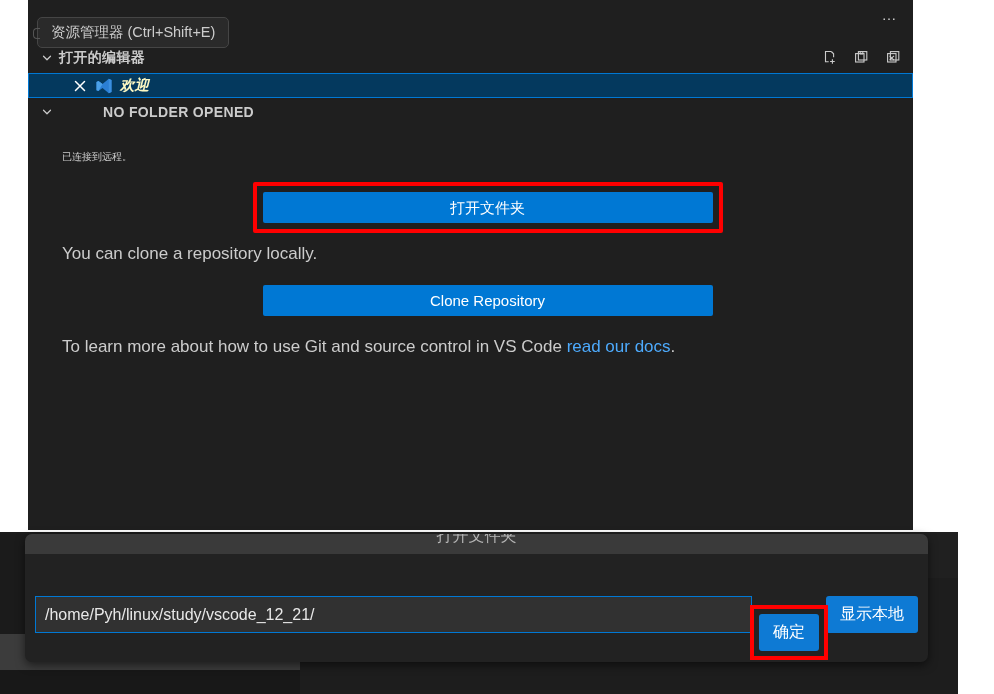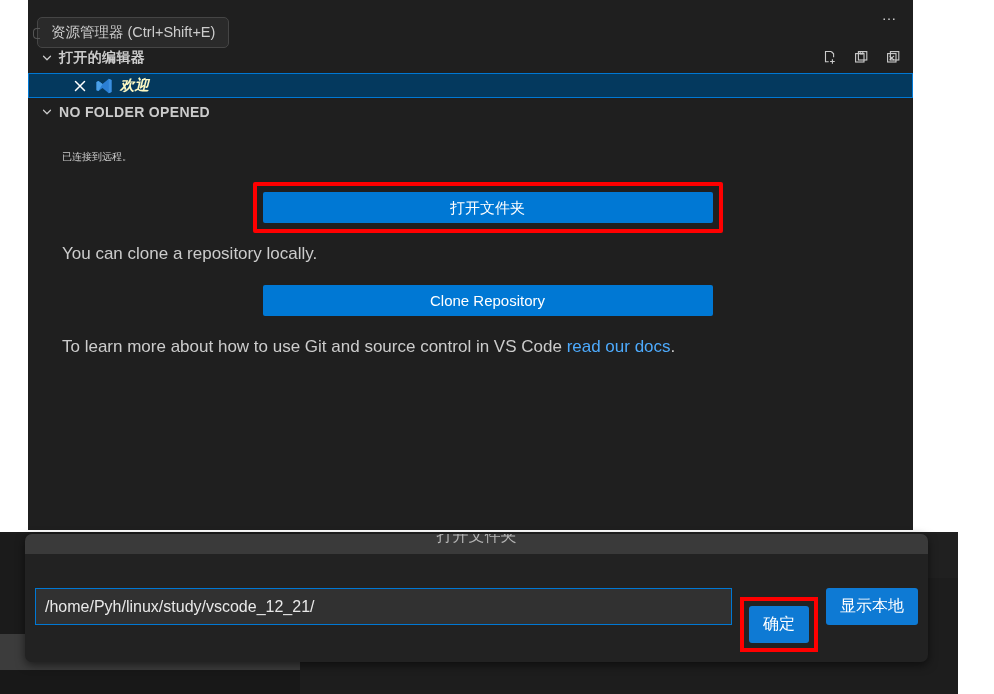--- a/index.html
+++ b/index.html
@@ -79,21 +79,21 @@
     height: 24px;
     padding-left: 11px;
     font-size: 14px;
     font-weight: bold;
     letter-spacing: 0.35px;
     color: #cccccc;
     cursor: pointer;
     position: relative;
   }
   .sec-open-editors { margin-top: 46px; }
-  .sec-no-folder { margin-top: 2px; }
+  .sec-no-folder { margin-top: 2px; gap: 44px; }
 
   .chev {
     width: 16px;
     height: 16px;
     display: inline-flex;
     align-items: center;
     justify-content: center;
     margin-right: 4px;
     flex: 0 0 16px;
   }
@@ -278,22 +278,22 @@
   }
   .dlg-title {
     font-size: 16px;
     color: #b5b5b5;
     line-height: 16px;
     margin-top: -6px;
   }
   .dlg-inputrow {
     display: flex;
     align-items: center;
-    padding: 16px 10px 0 10px;
-    gap: 17px;
+    padding: 24px 10px 0 10px;
+    gap: 7px;
   }
   .dlg-input {
     flex: 1 1 auto;
     height: 37px;
     background: #313131;
     border: 1px solid #0078d4;
     color: #e8e8e8;
     font-size: 16px;
     font-family: inherit;
     padding: 0 9px;

